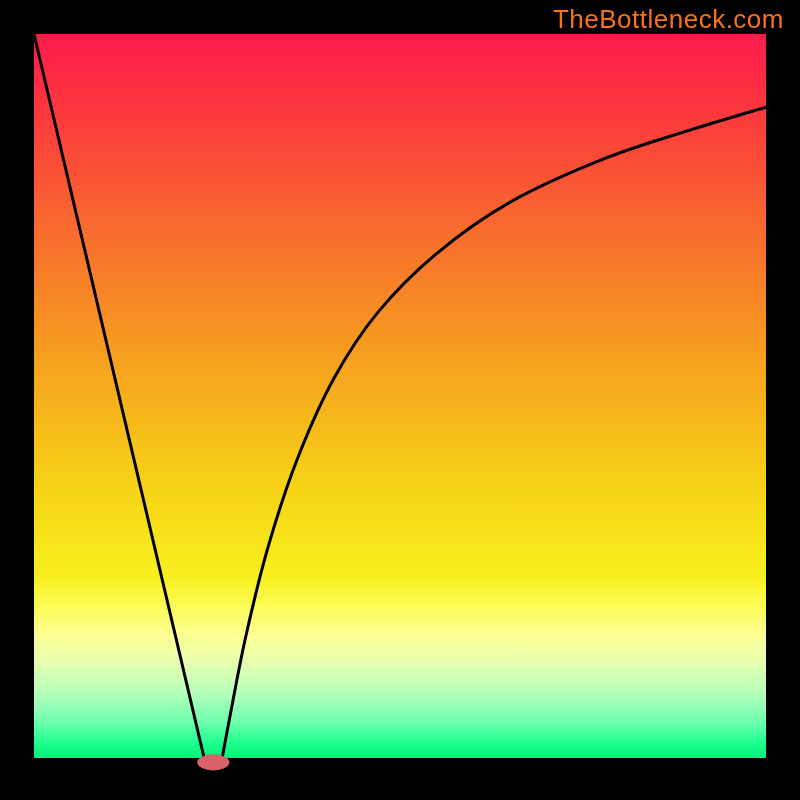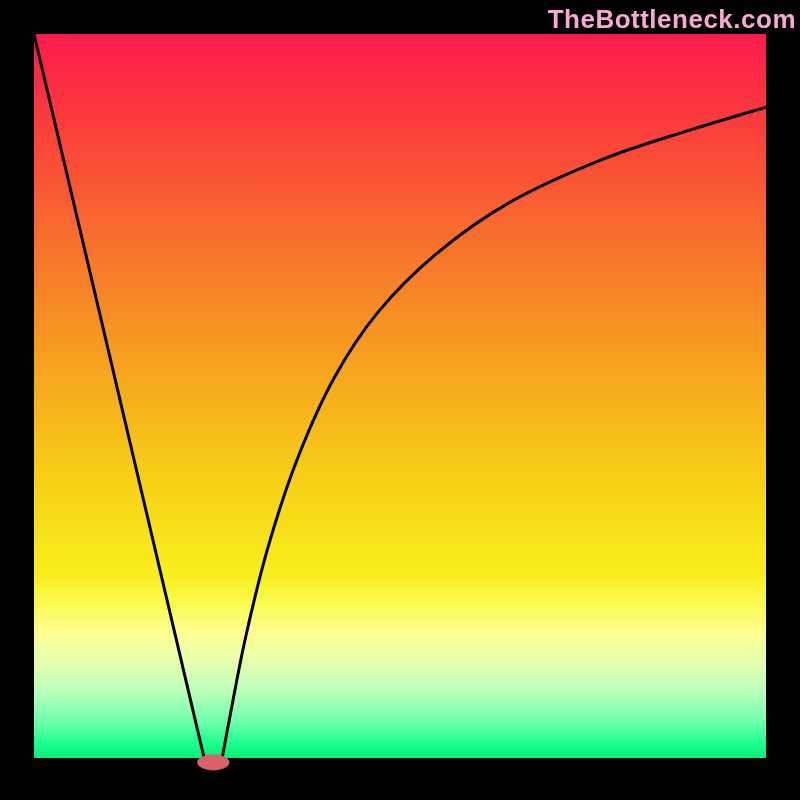--- a/index.html
+++ b/index.html
@@ -13,24 +13,24 @@
   }
   .frame {
     position: relative;
     width: 800px;
     height: 800px;
     background: #000;
   }
   .watermark {
     position: absolute;
     top: 4px;
-    right: 4px;
-    color: #f9a8d4;
+    right: 16px;
+    color: #f97316;
     font-size: 26px;
-    font-weight: 700;
+    font-weight: 400;
     letter-spacing: 0.5px;
     z-index: 10;
   }
   svg {
     position: absolute;
     top: 0;
     left: 0;
   }
 </style>
 </head>

